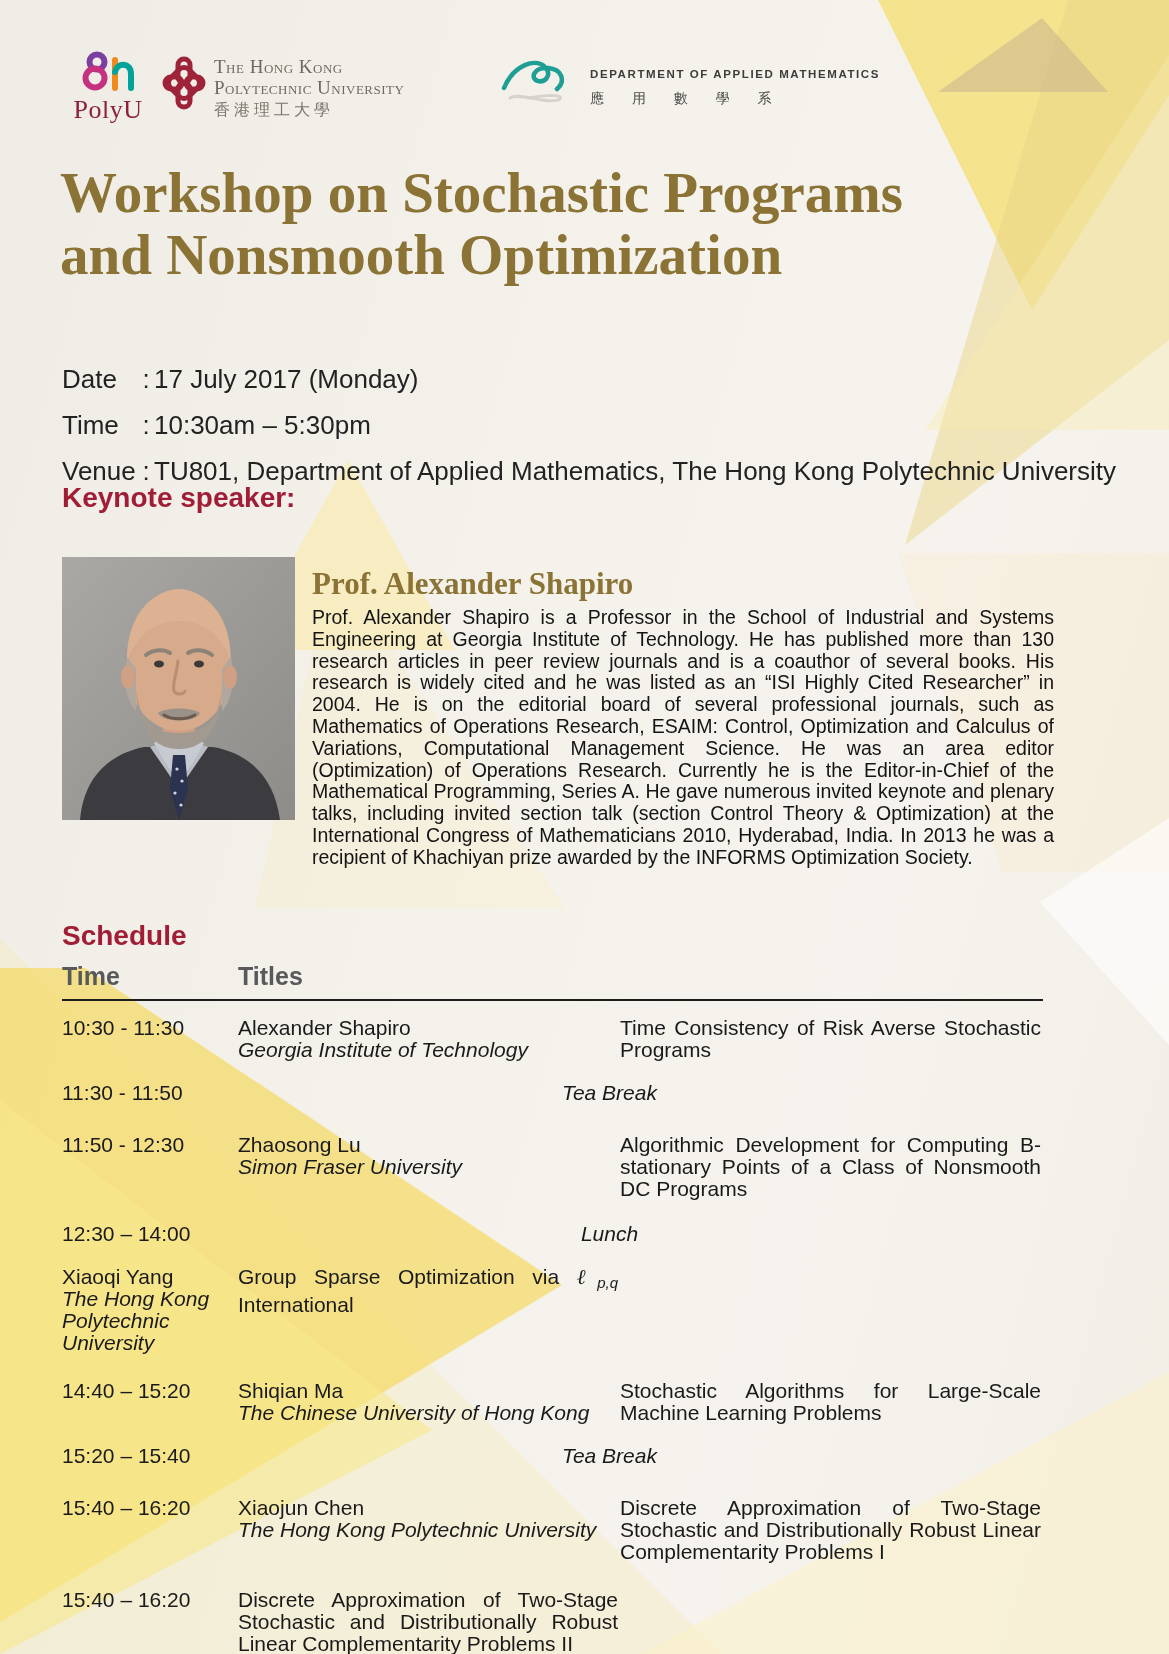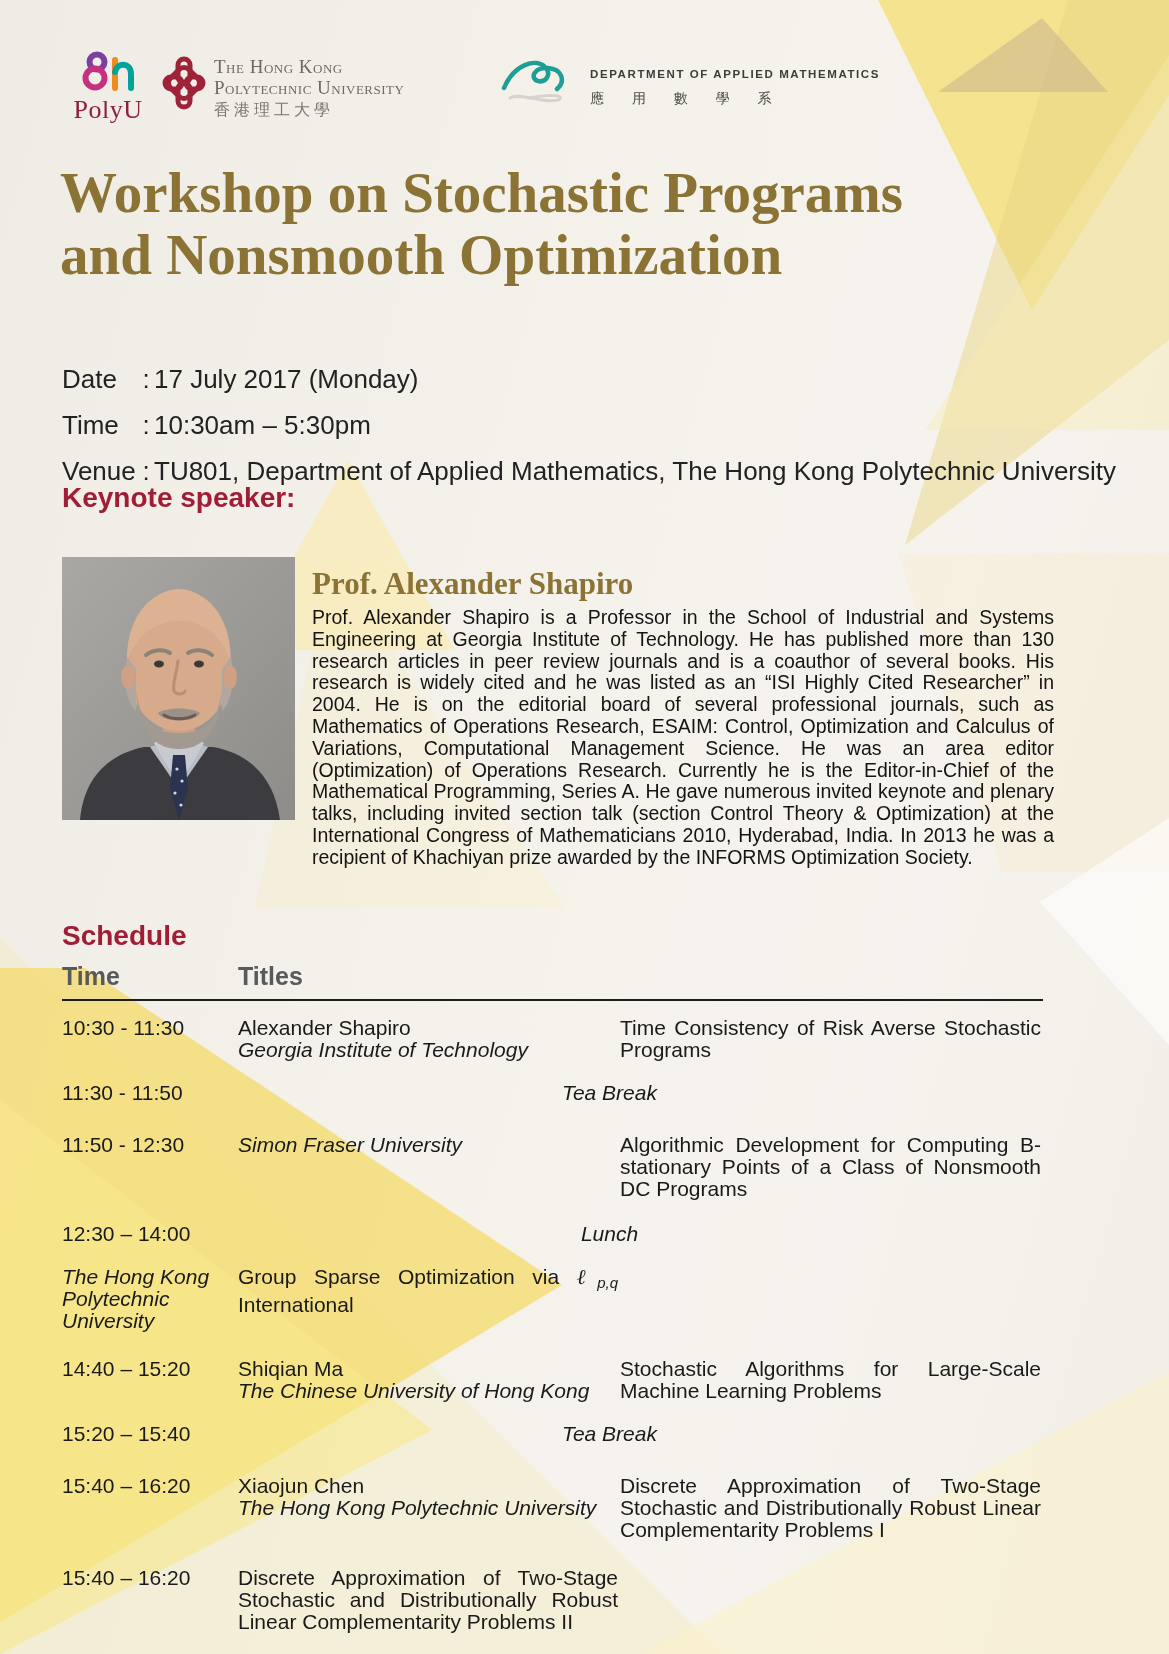--- a/index.html
+++ b/index.html
@@ -228,32 +228,34 @@
     </div>
 
     <div class="sch-row row-break mt21">
       <span class="time-cell">11:30 - 11:50</span>
       <span class="break-cell">Tea Break</span>
     </div>
 
     <div class="sch-row mt30">
       <span class="time-cell">11:50 - 12:30</span>
       <span class="speaker-cell">
+        <span class="speaker-name">Zhaosong Lu</span>
         <span class="speaker-aff">Simon Fraser University</span>
       </span>
       <span class="title-cell">Algorithmic Development for Computing B-stationary Points of a Class of Nonsmooth DC Programs</span>
     </div>
 
     <div class="sch-row row-break mt23">
       <span class="time-cell">12:30 – 14:00</span>
       <span class="break-cell">Lunch</span>
     </div>
 
     <div class="sch-row mt21">
       <span class="speaker-cell">
+        <span class="speaker-name">Xiaoqi Yang</span>
         <span class="speaker-aff">The Hong Kong Polytechnic University</span>
       </span>
       <span class="title-cell"><span>Group Sparse Optimization via </span><span class="math-ell">ℓ</span><span class="math-sub">p,q</span><span> International</span></span>
     </div>
 
     <div class="sch-row mt26">
       <span class="time-cell">14:40 – 15:20</span>
       <span class="speaker-cell">
         <span class="speaker-name">Shiqian Ma</span>
         <span class="speaker-aff">The Chinese University of Hong Kong</span>

